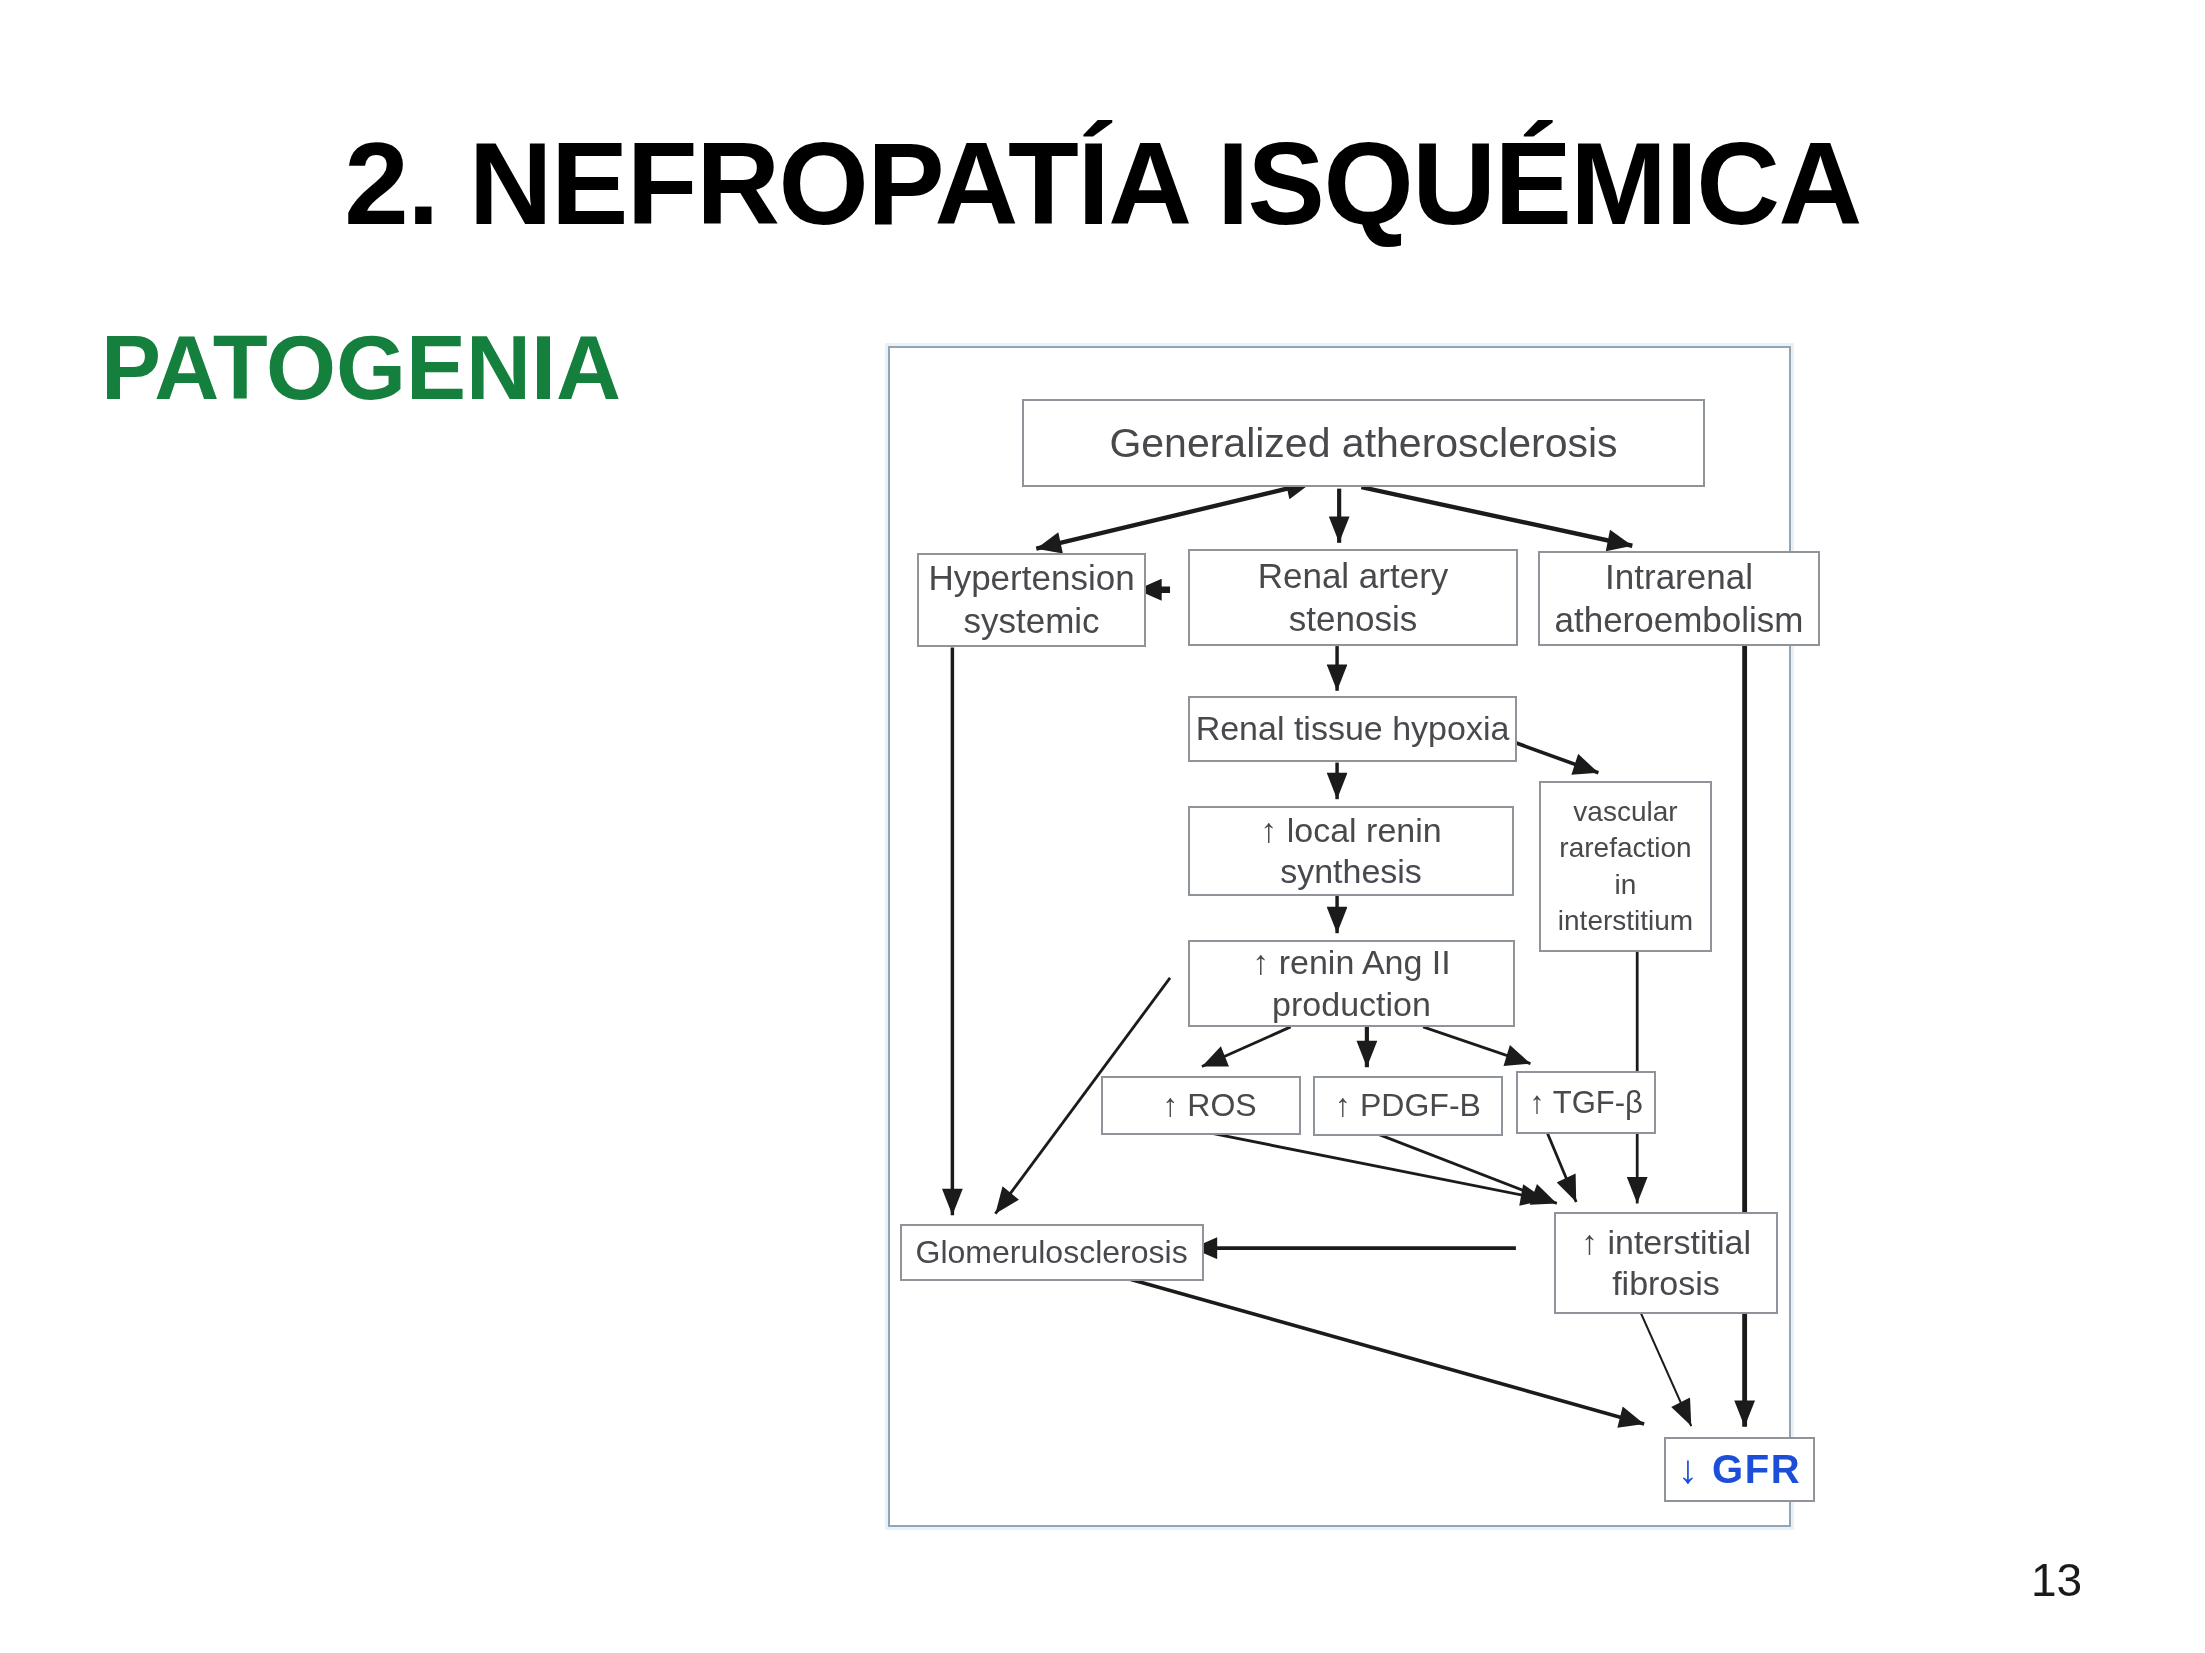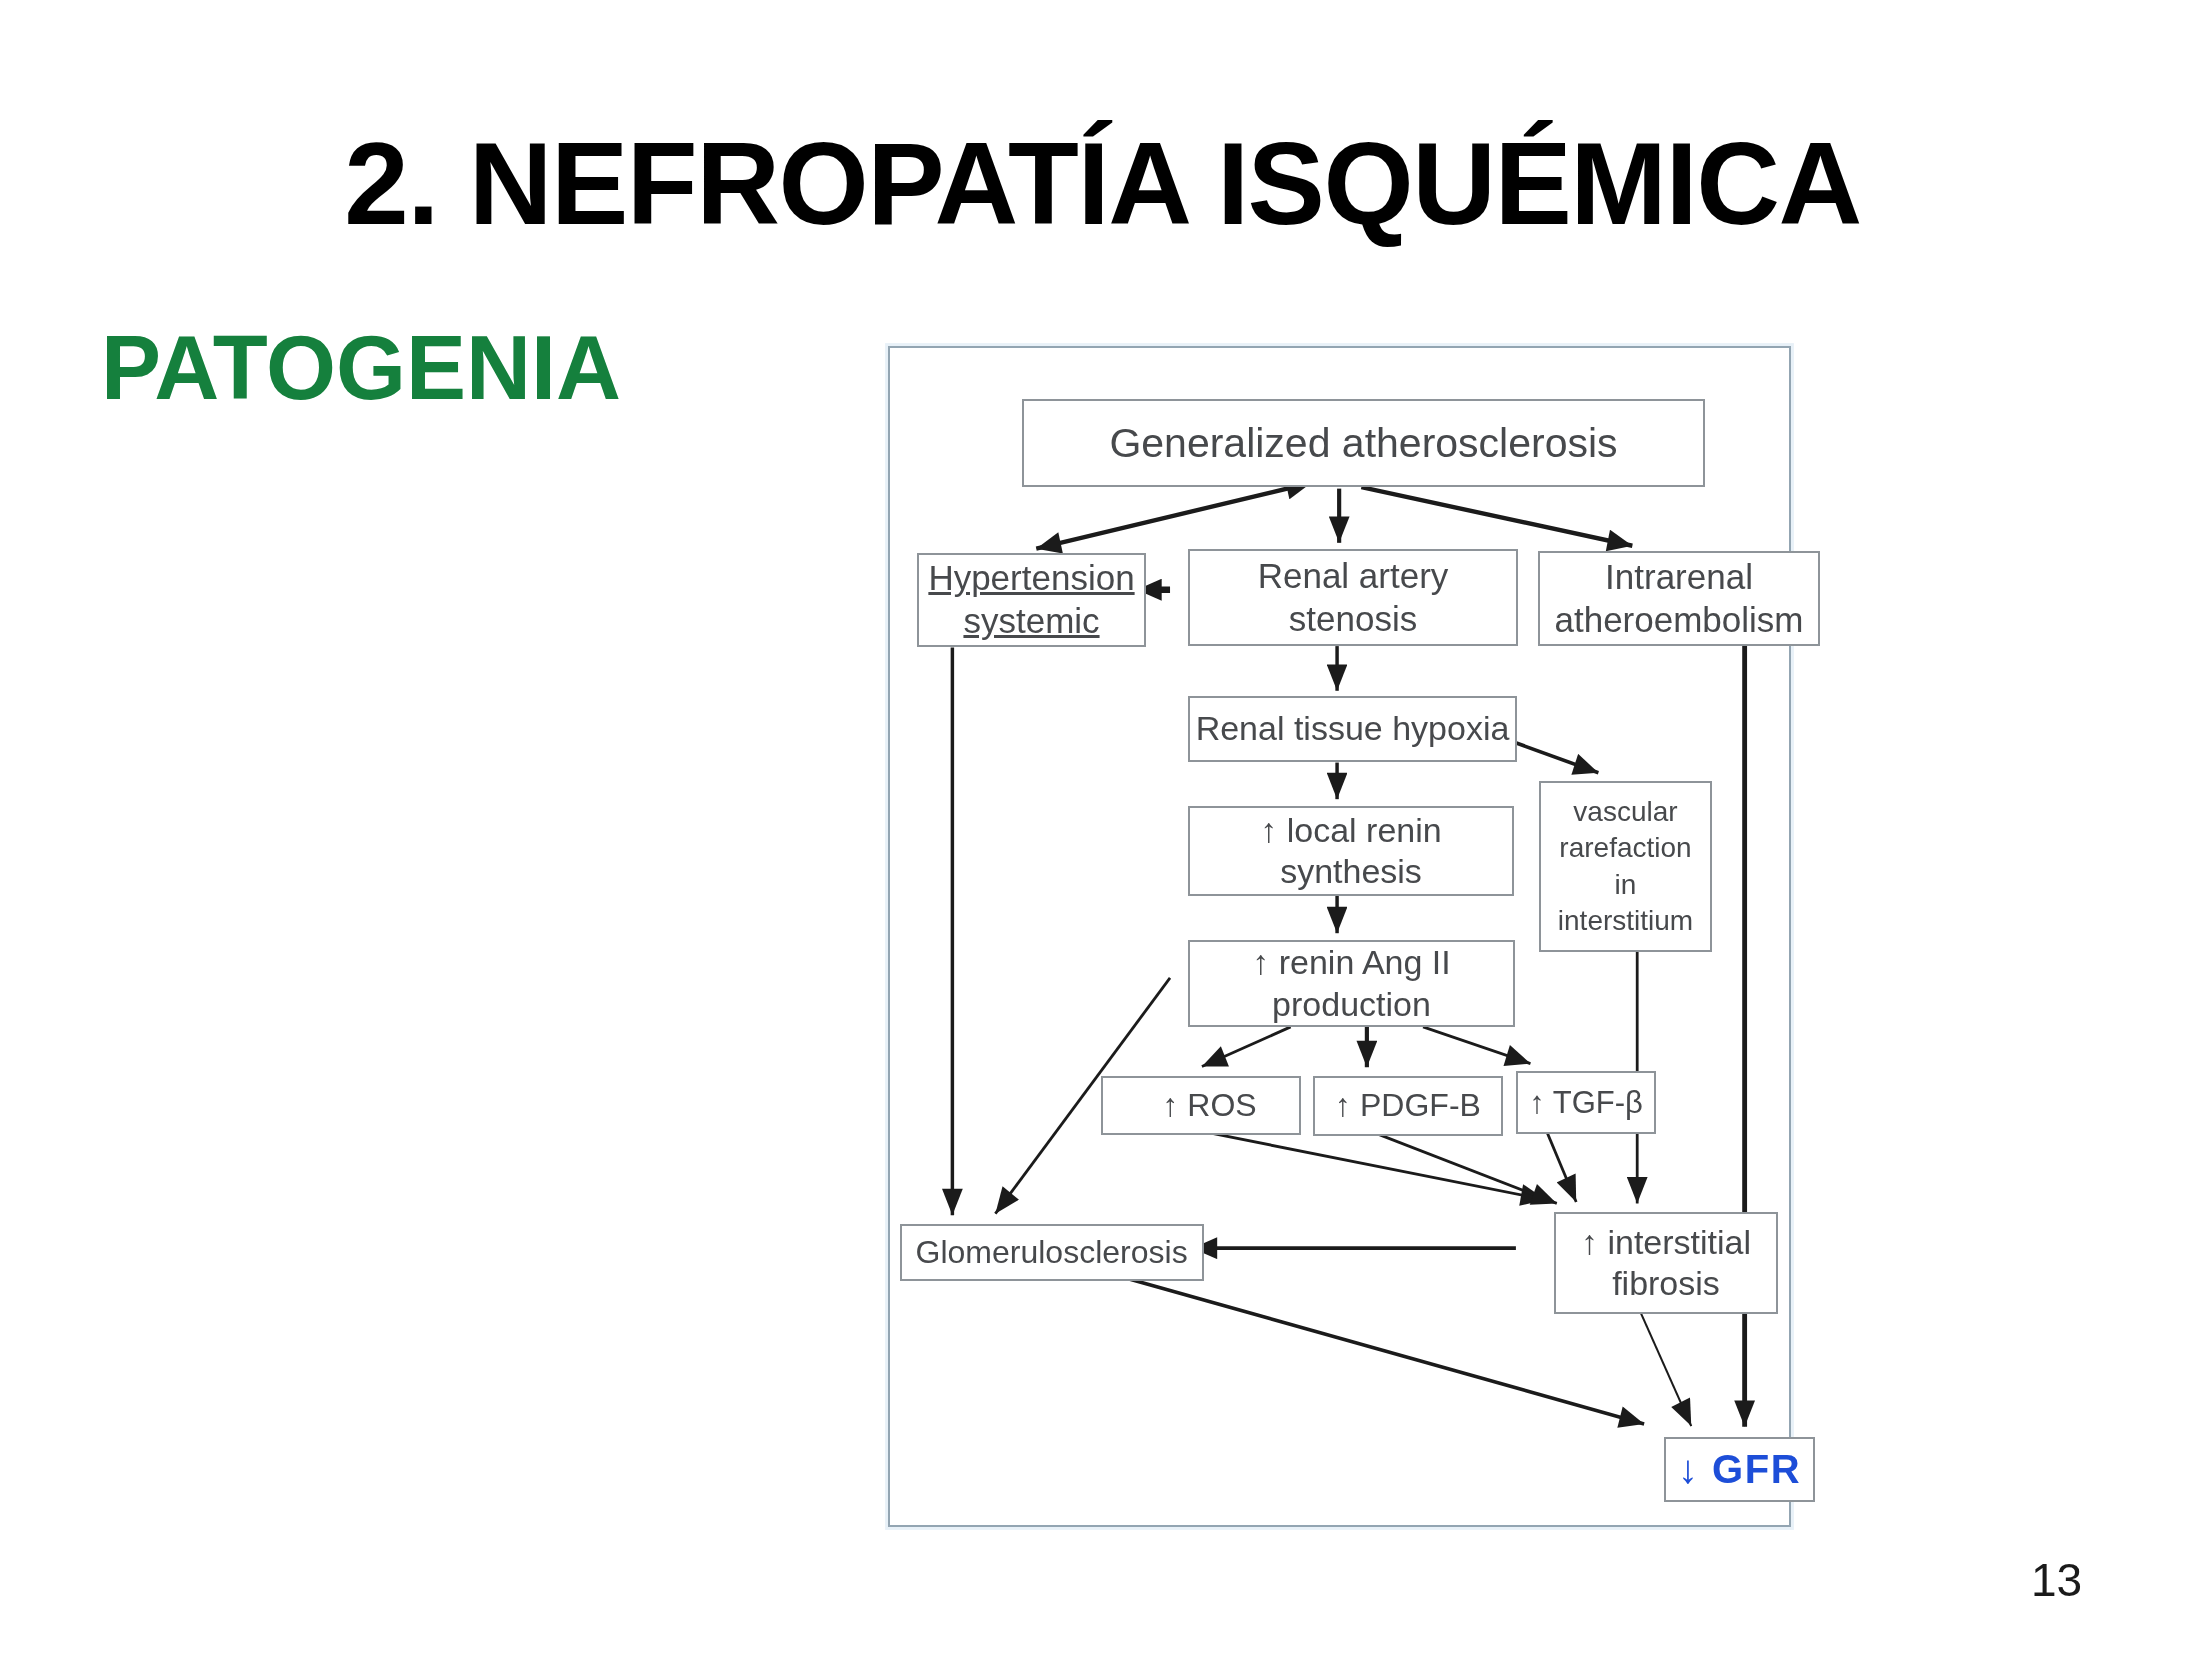--- a/index.html
+++ b/index.html
@@ -17,21 +17,21 @@
          background:#fff;border:2.9px solid #93a5b2;box-shadow:0 0 0 2.9px #e8f1f8;
          box-sizing:border-box;margin-left:8px;}
   .panel svg{position:absolute;left:0;top:0;width:100%;height:100%;}
 
   .node{position:absolute;box-sizing:border-box;border:2.9px solid #8e9499;background:#fff;
         color:#47494c;display:flex;flex-direction:column;justify-content:center;
         align-items:center;text-align:center;line-height:1.22;}
   .node span{display:block;}
 
   #n-gen  {left:132px;top:51px;  width:683px;height:88px;font-size:41px;}
-  #n-hyp  {left:27px; top:205px; width:229px;height:94px;font-size:35px;text-decoration:underline;}
+  #n-hyp  {left:27px; top:205px; width:229px;height:94px;font-size:35px;}
   #n-ras  {left:298px;top:201px; width:330px;height:97px;font-size:35px;}
   #n-intra{left:648px;top:203px; width:282px;height:95px;font-size:35px;}
   #n-hypox{left:298px;top:348px; width:329px;height:66px; font-size:34px;align-items:center;}
   #n-renin{left:298px;top:458px; width:326px;height:90px;font-size:34px;}
   #n-vasc {left:649px;top:433px; width:173px;height:171px;font-size:28px;line-height:1.3;}
   #n-ang  {left:298px;top:592px; width:327px;height:87px;font-size:34px;}
   #n-ros  {left:211px;top:728px; width:200px;height:59px; font-size:32px;padding-left:17px;}
   #n-pdgf {left:423px;top:728px; width:190px;height:60px; font-size:32px;}
   #n-tgf  {left:626px;top:723px; width:140px;height:63px; font-size:31px;}
   #n-glom {left:9.6px; top:876px;width:304px;height:57px; font-size:32px;}

